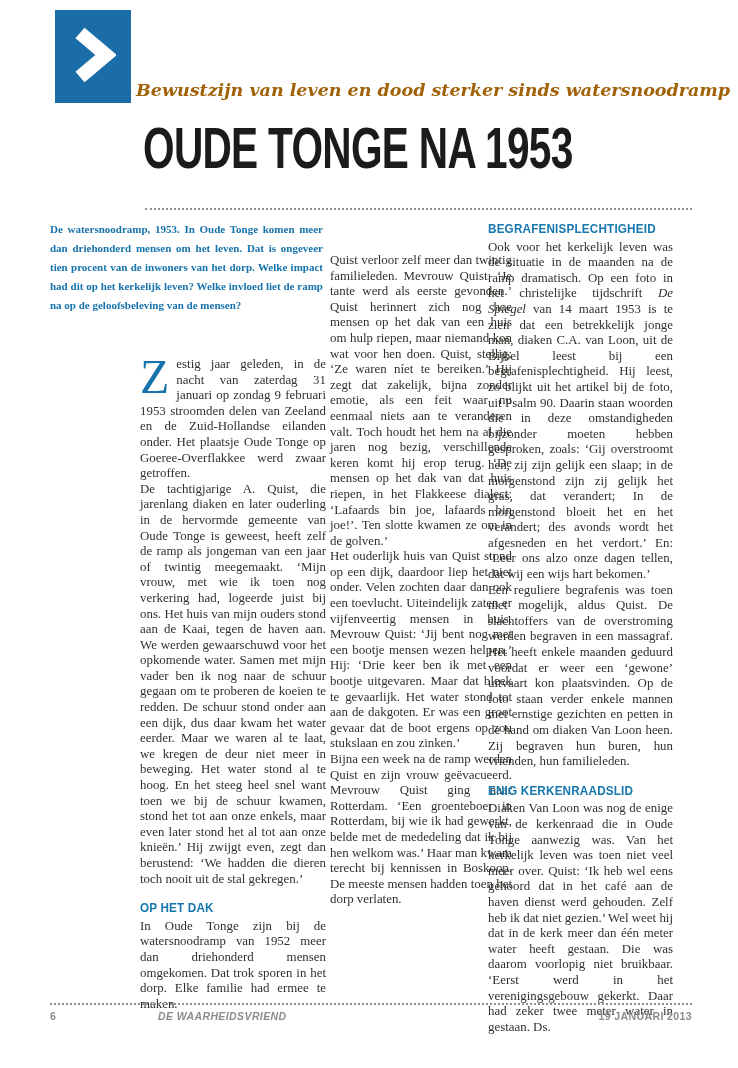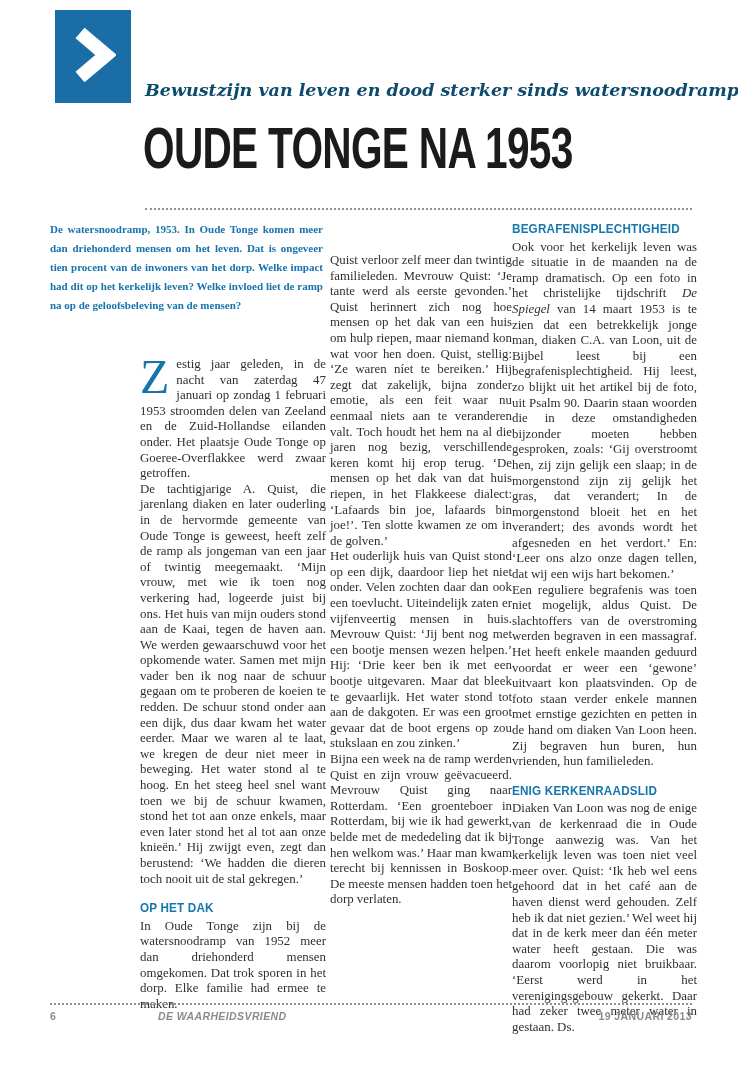--- a/index.html
+++ b/index.html
@@ -1,35 +1,35 @@
 <!DOCTYPE html>
 <html lang="nl"><head>
 <meta charset="utf-8">
 <style>
   html,body{margin:0;padding:0;background:#ffffff;}
   .page{position:relative;width:738px;height:1068px;background:#ffffff;overflow:hidden;
         font-family:"Liberation Serif",serif;color:#33302c;}
   .brand-square{position:absolute;left:55px;top:10px;width:76px;height:93px;background:#1a6da6;
         display:flex;align-items:center;justify-content:center;}
-  .kicker{position:absolute;left:145px;top:80px;font-style:italic;font-weight:bold;
-        font-size:17.5px;color:#0c4a6e;font-family:"DejaVu Serif",serif;white-space:nowrap;}
+  .kicker{position:absolute;left:136px;top:80px;font-style:italic;font-weight:bold;
+        font-size:17.5px;color:#a16207;font-family:"DejaVu Serif",serif;white-space:nowrap;}
   .title{position:absolute;left:143px;top:118px;font-family:"Liberation Sans",sans-serif;
         font-weight:bold;font-size:58px;line-height:60px;color:#1c1b19;white-space:nowrap;
         transform:scaleX(0.70);transform-origin:left top;letter-spacing:-1px;}
   .rule-dotted{border-top:2px dotted #8f8f8f;height:0;}
   .rule-title{position:absolute;left:145px;top:208px;width:547px;}
   .rule-footer{position:absolute;left:50px;top:1003px;width:642px;}
   .intro{position:absolute;left:50px;top:220px;width:273px;font-weight:bold;font-size:11px;
         line-height:19px;color:#1673ac;text-align:justify;hyphens:auto;-webkit-hyphens:auto;}
   .col{position:absolute;font-size:12.9px;line-height:15.6px;text-align:justify;
         hyphens:auto;-webkit-hyphens:auto;}
   .col p{margin:0;}
   .col-1{left:140px;top:357px;width:186px;}
   .col-2{left:330px;top:221px;width:182px;margin-top:32px;}
-  .col-3{left:512px;top:221px;width:185px;}
+  .col-3{left:488px;top:221px;width:185px;}
   .dropcap{float:left;font-size:48px;line-height:40px;height:44px;padding-right:7px;
         color:#1673ac;}
   .section-heading{font-family:"Liberation Sans",sans-serif;font-weight:bold;font-size:13px;
         color:#1577ad;margin:13px 0 3px 0;transform:scaleX(0.9);transform-origin:left center;
         white-space:nowrap;text-align:left;letter-spacing:0.2px;}
   .section-heading.first{margin-top:0;}
   .pullquote-wrap{margin-top:10px;padding-top:15px;border-top:2px dotted #8f8f8f;
         margin-bottom:13px;}
   .pullquote{font-style:italic;font-size:19.5px;line-height:29px;color:#2585b6;
         text-align:center;font-family:"DejaVu Serif",serif;hyphens:none;-webkit-hyphens:none;}
@@ -56,21 +56,21 @@
 
   <div class="kicker">Bewustzijn van leven en dood sterker sinds watersnoodramp</div>
 
   <h1 class="title" style="margin:0;">OUDE TONGE NA 1953</h1>
 
   <div class="rule-dotted rule-title"></div>
 
   <div class="intro">De watersnoodramp, 1953. In Oude Tonge komen meer dan driehonderd mensen om het leven. Dat is ongeveer tien procent van de inwoners van het dorp. Welke impact had dit op het kerkelijk leven? Welke invloed liet de ramp na op de geloofsbeleving van de mensen?</div>
 
   <div class="col col-1">
-    <p><span class="dropcap">Z</span><span>estig jaar geleden, in de nacht van zaterdag 47 januari op zondag 1 februari 1953 stroomden delen van Zeeland en de Zuid-Hollandse eilanden onder. Het plaatsje Oude Tonge op Goeree-Overflakkee werd zwaar getroffen.</span></p>
+    <p><span class="dropcap">Z</span><span>estig jaar geleden, in de nacht van zaterdag 31 januari op zondag 9 februari 1953 stroomden delen van Zeeland en de Zuid-Hollandse eilanden onder. Het plaatsje Oude Tonge op Goeree-Overflakkee werd zwaar getroffen.</span></p>
     <p>De tachtigjarige A. Quist, die jarenlang diaken en later ouderling in de hervormde gemeente van Oude Tonge is geweest, heeft zelf de ramp als jongeman van een jaar of twintig meegemaakt. ‘Mijn vrouw, met wie ik toen nog verkering had, logeerde juist bij ons. Het huis van mijn ouders stond aan de Kaai, tegen de haven aan. We werden gewaarschuwd voor het opkomende water. Samen met mijn vader ben ik nog naar de schuur gegaan om te proberen de koeien te redden. De schuur stond onder aan een dijk, dus daar kwam het water eerder. Maar we waren al te laat, we kregen de deur niet meer in beweging. Het water stond al te hoog. En het steeg heel snel want toen we bij de schuur kwamen, stond het tot aan onze enkels, maar even later stond het al tot aan onze knieën.’ Hij zwijgt even, zegt dan berustend: ‘We hadden die dieren toch nooit uit de stal gekregen.’</p>
     <h3 class="section-heading">OP HET DAK</h3>
     <p>In Oude Tonge zijn bij de watersnoodramp van 1952 meer dan driehonderd mensen omgekomen. Dat trok sporen in het dorp. Elke familie had ermee te maken.</p>
   </div>
 
   <div class="col col-2">
     <p>Quist verloor zelf meer dan twintig familieleden. Mevrouw Quist: ‘Je tante werd als eerste gevonden.’ Quist herinnert zich nog hoe mensen op het dak van een huis om hulp riepen, maar niemand kon wat voor hen doen. Quist, stellig: ‘Ze waren níet te bereiken.’ Hij zegt dat zakelijk, bijna zonder emotie, als een feit waar nu eenmaal niets aan te veranderen valt. Toch houdt het hem na al die jaren nog bezig, verschillende keren komt hij erop terug. ‘De mensen op het dak van dat huis riepen, in het Flakkeese dialect: ‘Lafaards bin joe, lafaards bin joe!’. Ten slotte kwamen ze om in de golven.’</p>
     <p>Het ouderlijk huis van Quist stond op een dijk, daardoor liep het niet onder. Velen zochten daar dan ook een toevlucht. Uiteindelijk zaten er vijfenveertig mensen in huis. Mevrouw Quist: ‘Jij bent nog met een bootje mensen wezen helpen.’ Hij: ‘Drie keer ben ik met een bootje uitgevaren. Maar dat bleek te gevaarlijk. Het water stond tot aan de dakgoten. Er was een groot gevaar dat de boot ergens op zou stukslaan en zou zinken.’</p>
     <p>Bijna een week na de ramp werden Quist en zijn vrouw geëvacueerd. Mevrouw Quist ging naar Rotterdam. ‘Een groenteboer in Rotterdam, bij wie ik had gewerkt, belde met de mededeling dat ik bij hen welkom was.’ Haar man kwam terecht bij kennissen in Boskoop. De meeste mensen hadden toen het dorp verlaten.</p>
   </div>

